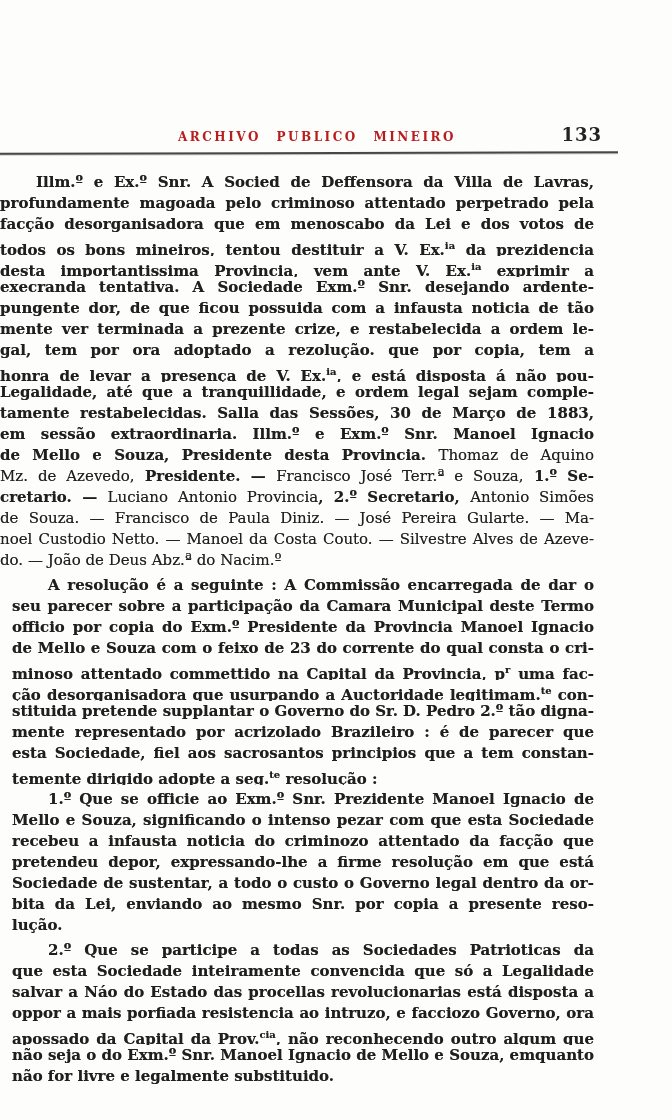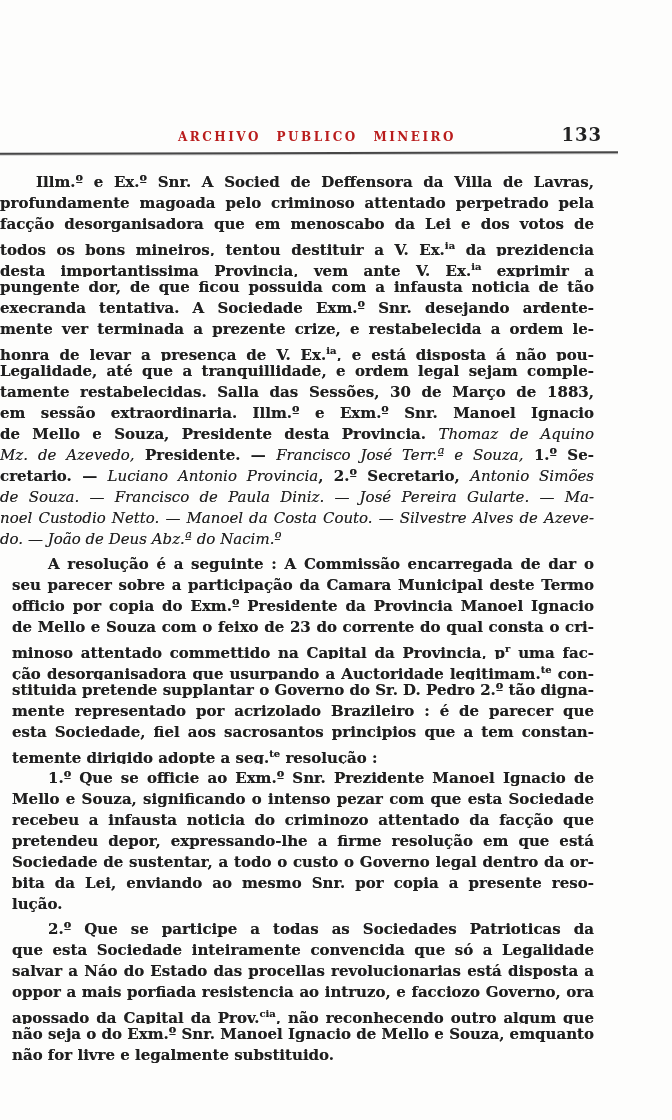--- a/index.html
+++ b/index.html
@@ -42,42 +42,43 @@
     text-shadow:0 0 .5px rgba(20,20,20,.55);
   }
   .para + .para { margin-top:4px;padding-left:12px; }
   .line {
     height:21px; line-height:21px;
     text-align:justify; text-align-last:justify;
     overflow:hidden;
   }
   .para .line:first-child { padding-left:36px; }
   .para .line:last-child  { text-align-last:left; }
-  .it  { font-style:italic; font-weight:normal; }
+  .it  { font-weight:normal; }
   .sup { font-size:10px; vertical-align:super; letter-spacing:0; }
 </style>
 </head>
 <body>
 
 <div class="page">
   <div class="header">
     <span class="journal">ARCHIVO PUBLICO MINEIRO</span>
     <span class="pagenum">133</span>
   </div>
   <div class="rule"></div>
   <div class="doc">
       <div class="para">
         <div class="line"><span class="">Illm.º e Ex.º Snr. A Socied de Deffensora da Villa de Lavras,</span></div>
         <div class="line"><span class="">profundamente magoada pelo criminoso attentado perpetrado pela</span></div>
         <div class="line"><span class="">facção desorganisadora que em menoscabo da Lei e dos votos de</span></div>
         <div class="line"><span class="">todos os bons mineiros, tentou destituir a V. Ex.</span><span class="sup">ia</span><span class=""> da prezidencia</span></div>
         <div class="line"><span class="">desta importantissima Provincia, vem ante V. Ex.</span><span class="sup">ia</span><span class=""> exprimir a</span></div>
+        <div class="line"><span class="">execranda tentativa. A Sociedade Exm.º Snr. desejando ardente-</span></div>
         <div class="line"><span class="">pungente dor, de que ficou possuida com a infausta noticia de tão</span></div>
-        <div class="line"><span class="">execranda tentativa. A Sociedade Exm.º Snr. desejando ardente-</span></div>
         <div class="line"><span class="">mente ver terminada a prezente crize, e restabelecida a ordem le-</span></div>
+        <div class="line"><span class="">gal, tem por ora adoptado a rezolução. que por copia, tem a</span></div>
         <div class="line"><span class="">honra de levar a presença de V. Ex.</span><span class="sup">ia</span><span class="">, e está disposta á não pou-</span></div>
         <div class="line"><span class="">Legalidade, até que a tranquillidade, e ordem legal sejam comple-</span></div>
         <div class="line"><span class="">tamente restabelecidas. Salla das Sessões, 30 de Março de 1883,</span></div>
         <div class="line"><span class="">em sessão extraordinaria. Illm.º e Exm.º Snr. Manoel Ignacio</span></div>
         <div class="line"><span class="">de Mello e Souza, Presidente desta Provincia. </span><span class="it ">Thomaz de Aquino</span></div>
         <div class="line"><span class="it ">Mz. de Azevedo,</span><span class=""> Presidente. — </span><span class="it ">Francisco José Terr.ª e Souza,</span><span class=""> 1.º Se-</span></div>
         <div class="line"><span class="">cretario. — </span><span class="it ">Luciano Antonio Provincia</span><span class="">, 2.º Secretario, </span><span class="it ">Antonio Simões</span></div>
         <div class="line"><span class="it ">de Souza. — Francisco de Paula Diniz. — José Pereira Gularte. — Ma-</span></div>
         <div class="line"><span class="it ">noel Custodio Netto. — Manoel da Costa Couto. — Silvestre Alves de Azeve-</span></div>
         <div class="line"><span class="it ">do. — João de Deus Abz.ª do Nacim.º</span></div>

